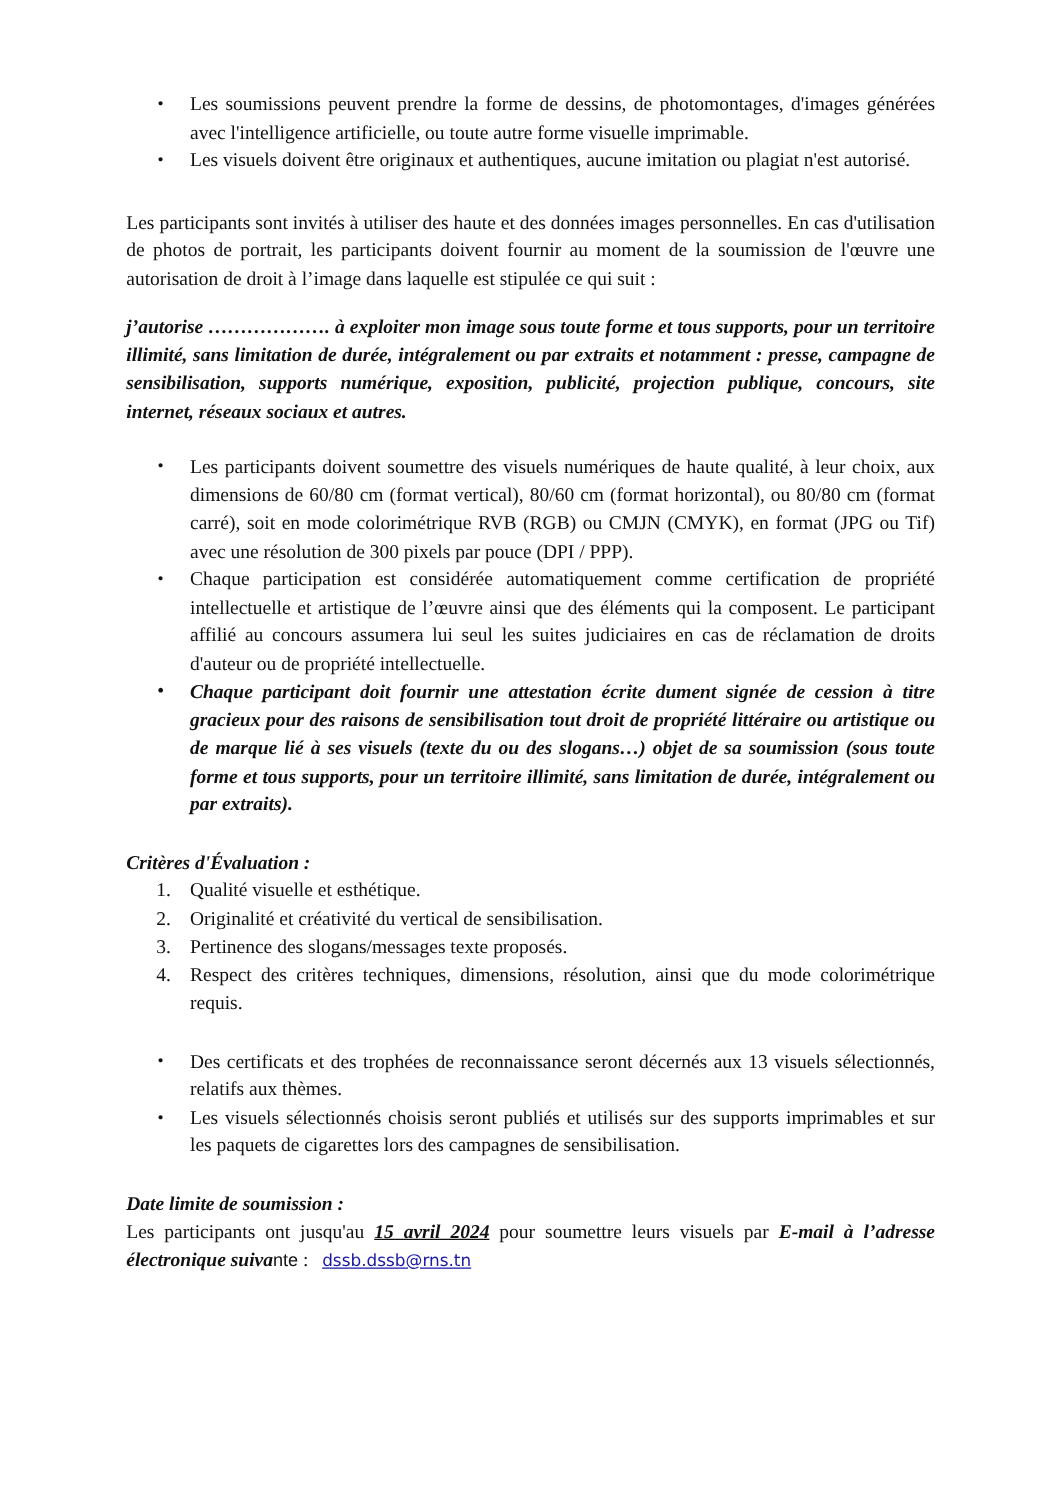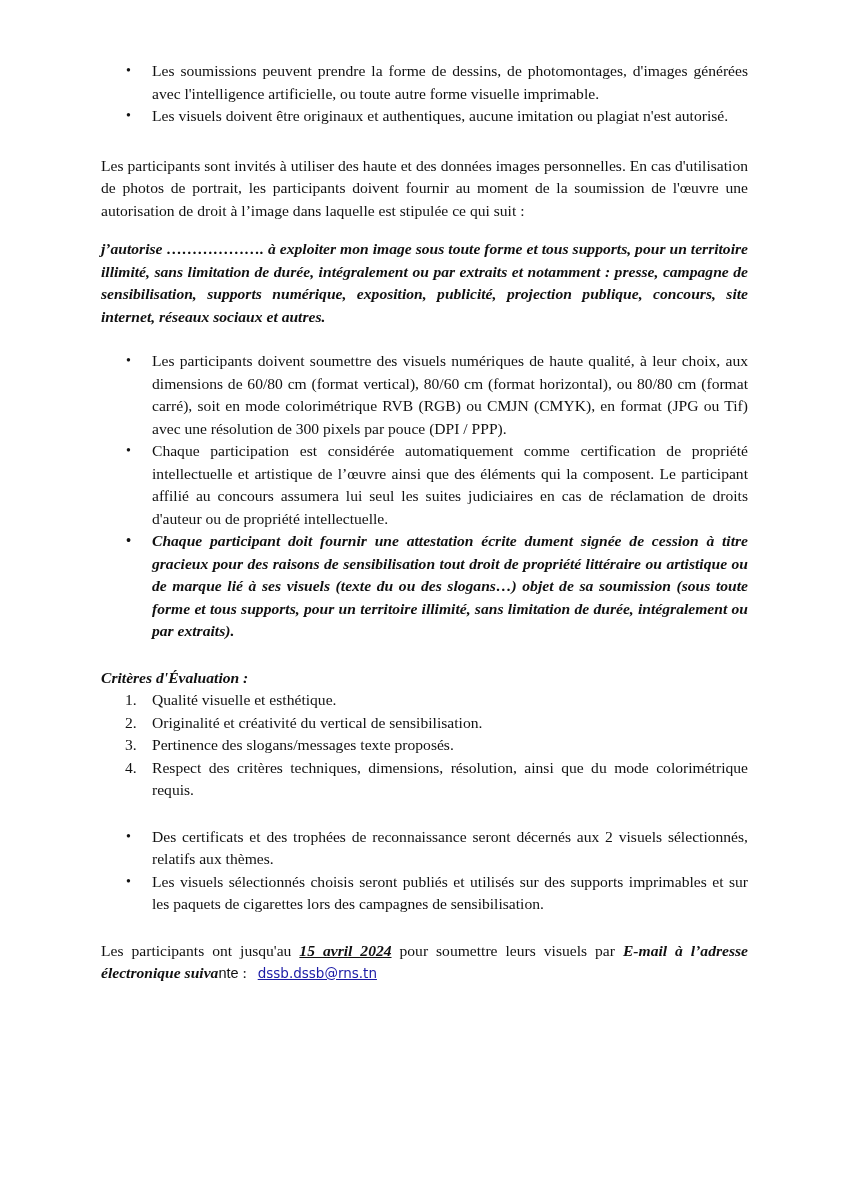--- a/index.html
+++ b/index.html
@@ -1,21 +1,21 @@
 <!DOCTYPE html>
 <html><head>
 <meta charset="utf-8">
 <style>
   html, body { margin: 0; padding: 0; background: #ffffff; }
   body {
     width: 849px; height: 1200px; position: relative; overflow: hidden;
     font-family: "Liberation Serif", serif; color: #111111;
     font-size: 15.6px; line-height: 22.5px;
   }
-  .page { position: absolute; left: 101px; top: 60px; width: 647px; }
+  .page { position: absolute; left: 101px; top: 73px; width: 647px; }
   .just { text-align: justify; }
   ul.bul { list-style: none; margin: 0; padding: 0; }
   ul.bul li { position: relative; padding-left: 51px; text-align: justify; }
   ul.bul li::before {
     content: "\2022"; position: absolute; left: 25px; top: 0; font-size: 14px;
   }
   ol.num { list-style: none; margin: 0; padding: 0; }
   ol.num li { position: relative; padding-left: 51px; text-align: justify; }
   ol.num li .n { position: absolute; left: 24px; }
   .b { font-weight: bold; font-style: italic; }
@@ -60,21 +60,22 @@
   <ol class="num">
     <li><span class="n">1.</span><span>Qualité visuelle et esthétique.</span></li>
     <li><span class="n">2.</span><span>Originalité et créativité du vertical de sensibilisation.</span></li>
     <li><span class="n">3.</span><span>Pertinence des slogans/messages texte proposés.</span></li>
     <li><span class="n">4.</span><span>Respect des critères techniques, dimensions, résolution, ainsi que du mode colorimétrique requis.</span></li>
   </ol>
 
   <div class="gap" style="height:24px"></div>
 
   <ul class="bul">
-    <li>Des certificats et des trophées de reconnaissance seront décernés aux 2 visuels sélectionnés, relatifs aux thèmes.</li>
+    <li>Des certificats et des trophées de reconnaissance seront décernés aux 13 visuels sélectionnés, relatifs aux thèmes.</li>
     <li>Les visuels sélectionnés choisis seront publiés et utilisés sur des supports imprimables et sur les paquets de cigarettes lors des campagnes de sensibilisation.</li>
   </ul>
 
   <div class="gap" style="height:24px"></div>
 
+  <div class="b">Date limite de soumission :</div>
   <p class="just" style="margin:0"><span>Les participants ont jusqu'au </span><span class="bi ul">15 avril 2024</span><span> pour soumettre leurs visuels par </span><span class="b">E-mail à l’adresse électronique suiva</span><span class="normal-sans">nte</span><span> : </span><a class="link">dssb.dssb@rns.tn</a></p>
 
 </div>
 
 </body></html>

